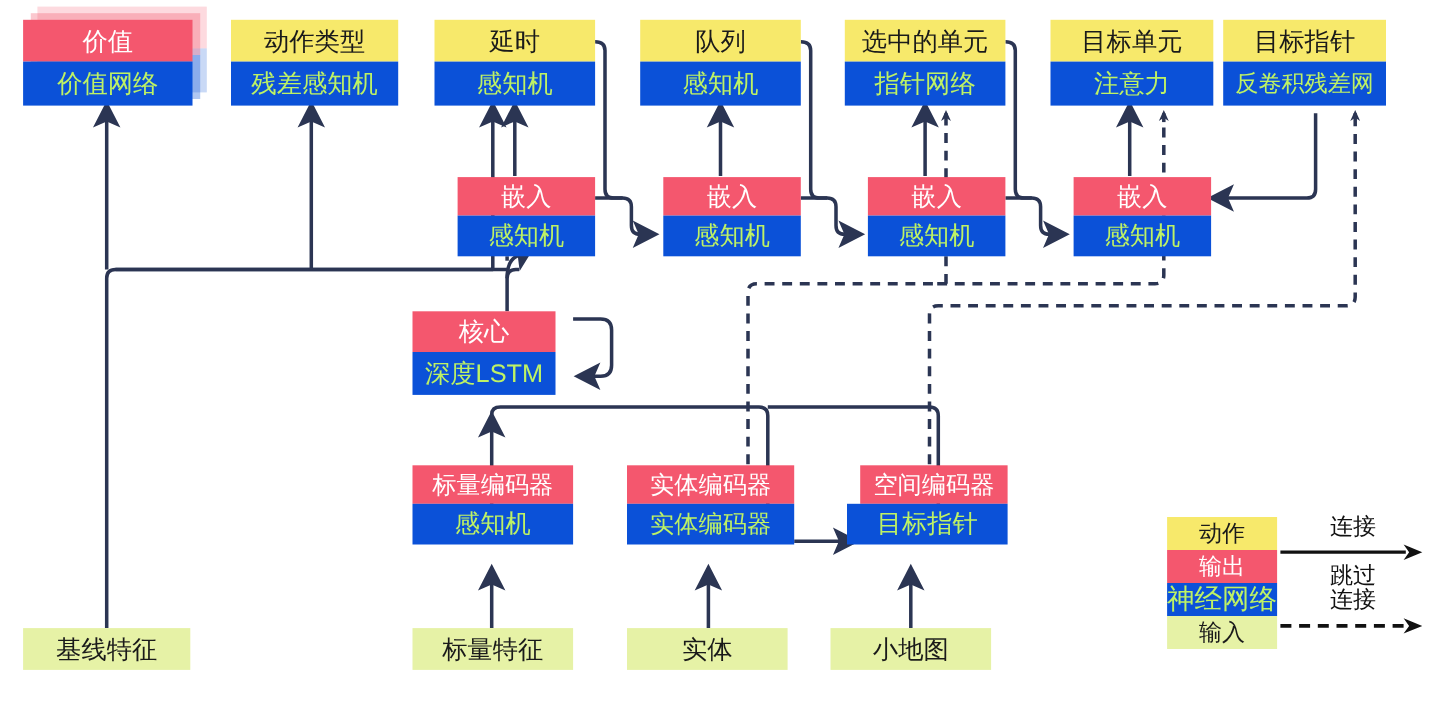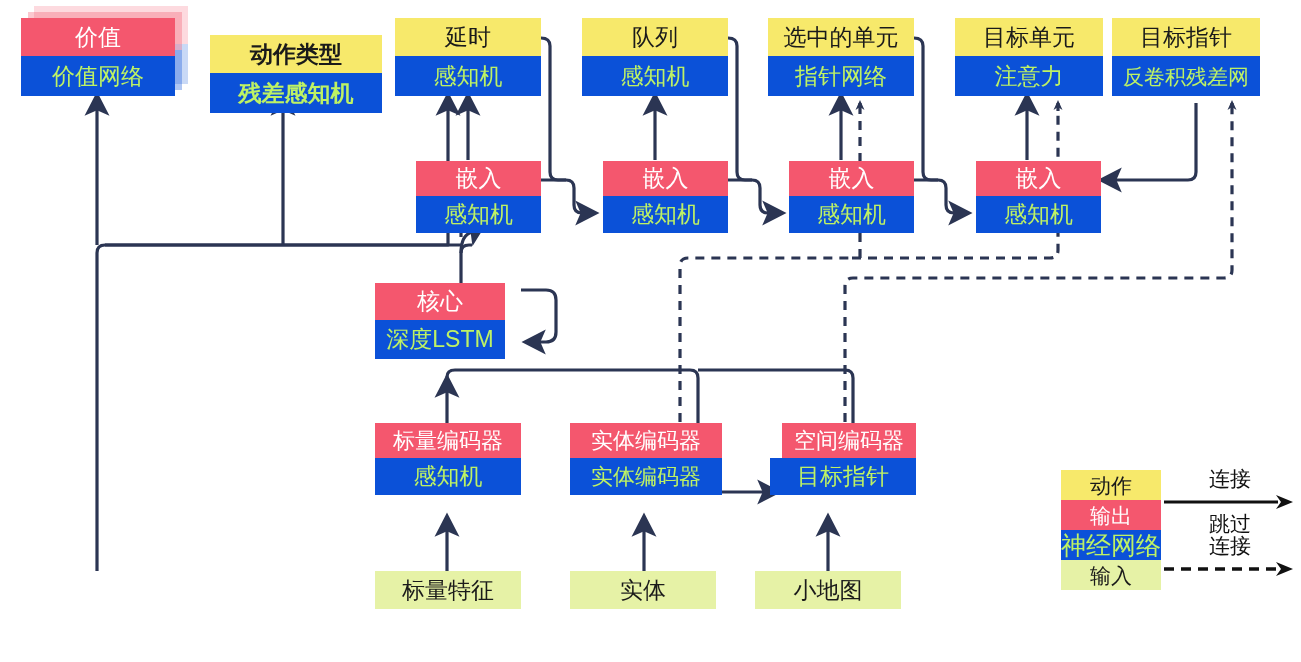--- a/index.html
+++ b/index.html
@@ -106,21 +106,21 @@
   <div class="ghost g-out" style="left:34px;top:6px;width:154px;height:38px;opacity:.22;"></div>
   <div class="ghost g-net" style="left:34px;top:44px;width:154px;height:40px;opacity:.22;"></div>
   <div class="ghost g-out" style="left:28px;top:12px;width:154px;height:38px;opacity:.33;"></div>
   <div class="ghost g-net" style="left:28px;top:50px;width:154px;height:40px;opacity:.33;"></div>
 
   <div class="node" style="left:21px;top:18px;width:154px;height:78px;">
     <div class="cell cell-output" style="height:38px;">价值</div>
     <div class="cell cell-net" style="height:40px;">价值网络</div>
   </div>
 
-  <div class="node" style="left:210px;top:35px;width:172px;height:78px;font-weight:bold;">
+  <div class="node" style="left:210px;top:18px;width:152px;height:78px;">
     <div class="cell cell-action" style="height:38px;">动作类型</div>
     <div class="cell cell-net" style="height:40px;">残差感知机</div>
   </div>
 
   <div class="node" style="left:395px;top:18px;width:146px;height:78px;">
     <div class="cell cell-action" style="height:38px;">延时</div>
     <div class="cell cell-net" style="height:40px;">感知机</div>
   </div>
 
   <div class="node" style="left:582px;top:18px;width:146px;height:78px;">
@@ -176,20 +176,21 @@
   <div class="node" style="left:570px;top:423px;width:152px;height:72px;">
     <div class="cell cell-output" style="height:35px;font-size:22px;">实体编码器</div>
     <div class="cell cell-net" style="height:37px;font-size:22px;">实体编码器</div>
   </div>
 
   <div class="node" style="left:770px;top:423px;width:146px;height:72px;">
     <div class="cell cell-output" style="height:35px;font-size:22px;margin-left:12px;">空间编码器</div>
     <div class="cell cell-net" style="height:37px;">目标指针</div>
   </div>
 
+  <div class="node cell cell-input" style="left:21px;top:571px;width:152px;height:38px;">基线特征</div>
   <div class="node cell cell-input" style="left:375px;top:571px;width:146px;height:38px;">标量特征</div>
   <div class="node cell cell-input" style="left:570px;top:571px;width:146px;height:38px;">实体</div>
   <div class="node cell cell-input" style="left:755px;top:571px;width:146px;height:38px;">小地图</div>
 
   <div id="legend">
     <div class="cell cell-action">动作</div>
     <div class="cell cell-output">输出</div>
     <div class="cell cell-net" style="font-size:25px;">神经网络</div>
     <div class="cell cell-input">输入</div>
   </div>

